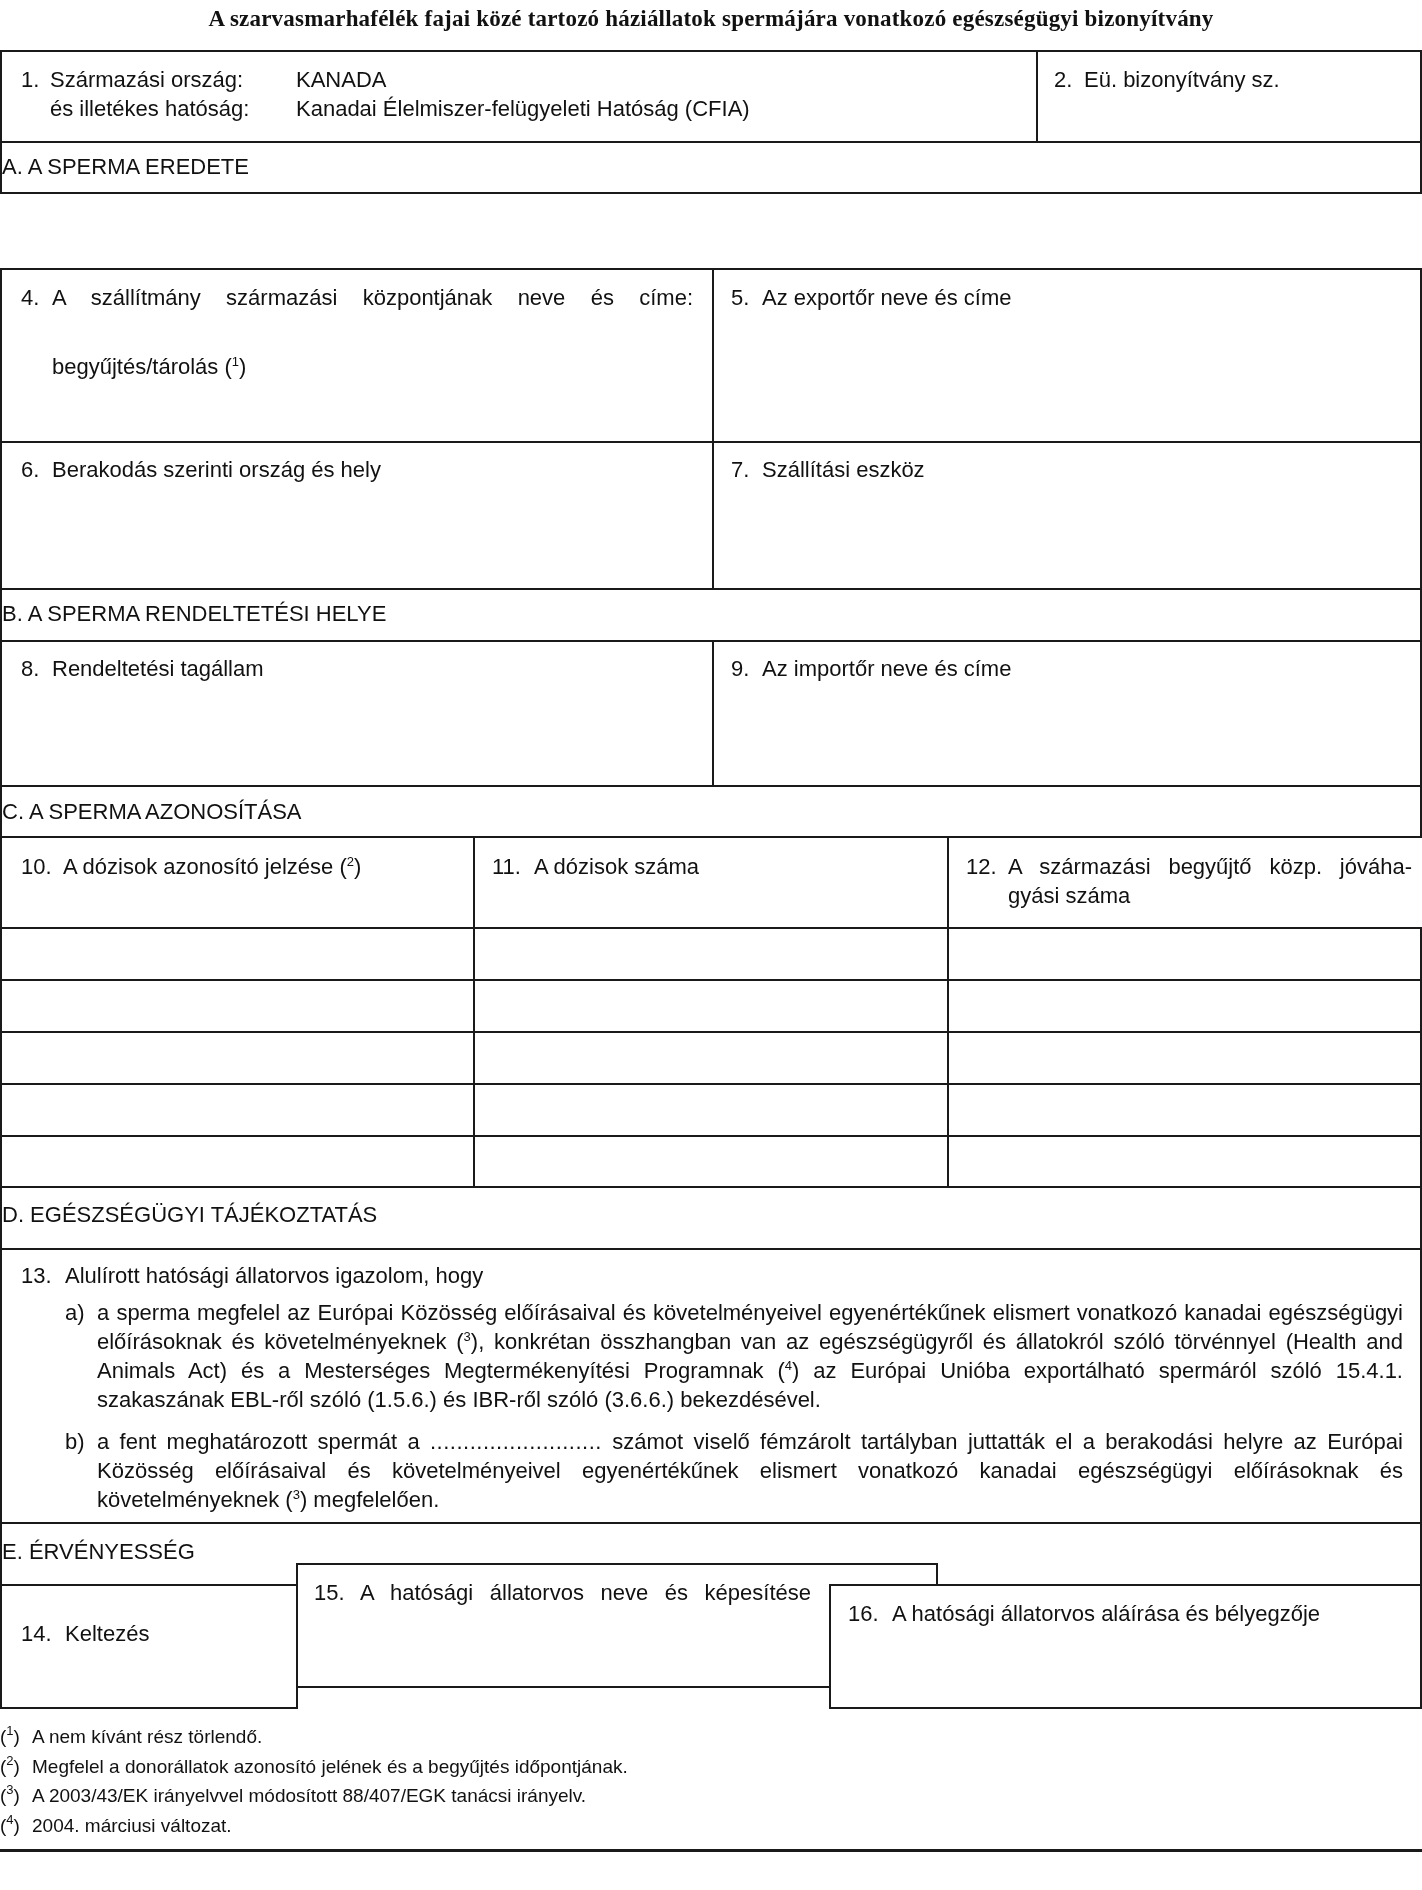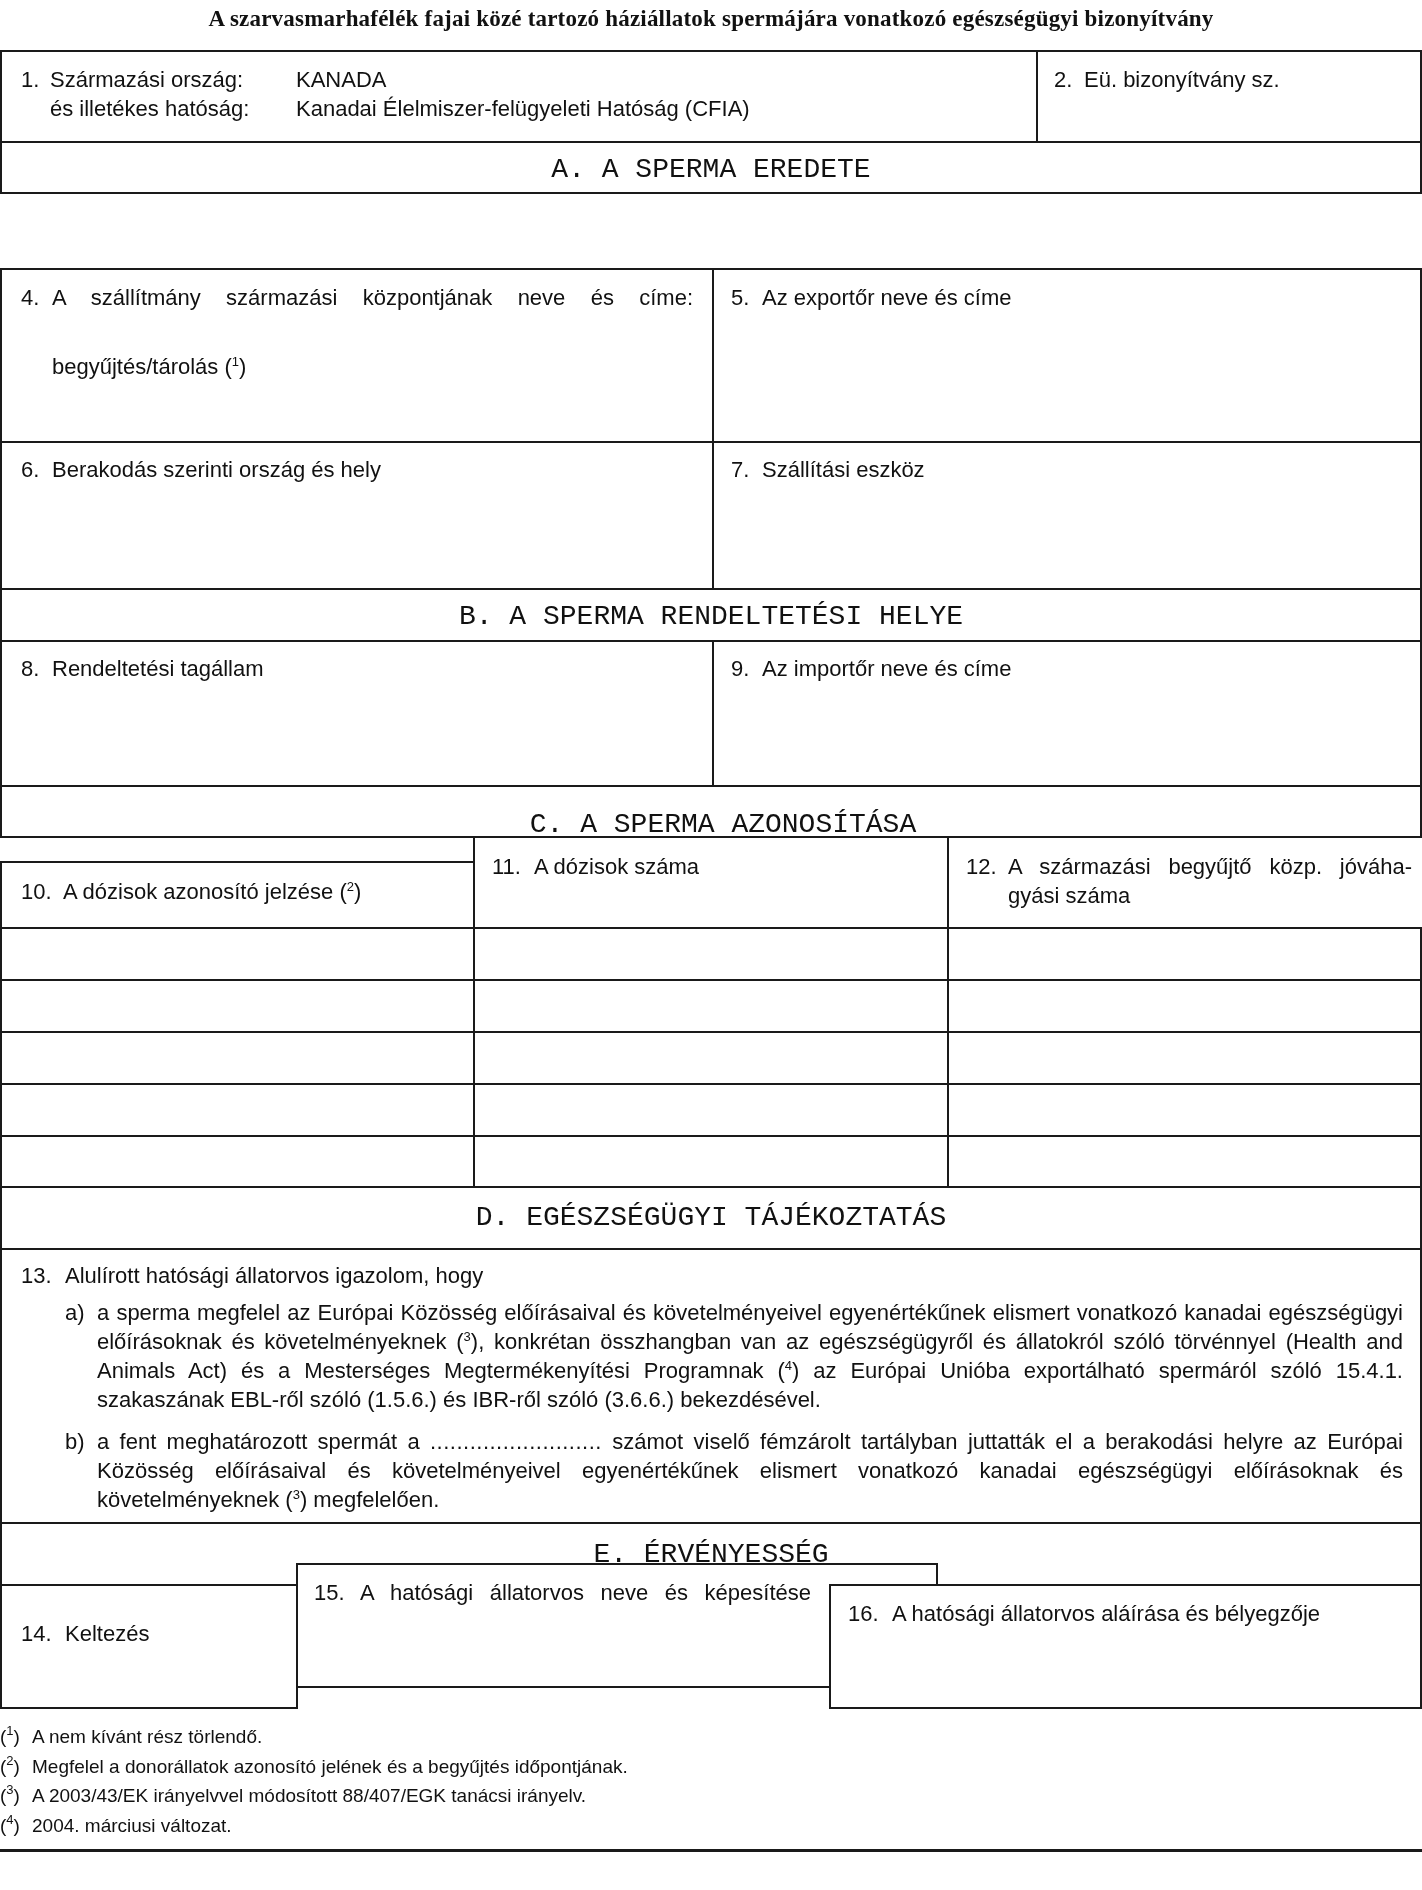--- a/index.html
+++ b/index.html
@@ -8,21 +8,21 @@
     .title {
       position: absolute; left: 0; top: 6px; width: 1422px; text-align: center;
       font-family: "Liberation Serif", serif; font-weight: bold; font-size: 23px; letter-spacing: 0.2px;
     }
     .form { position: absolute; left: 0; top: 0; width: 1422px; height: 1890px; }
     .box {
       position: absolute; border: 2px solid #1a1a1a; background: #fff;
     }
     .cell-text { position: absolute; line-height: 29px; font-size: 22px; }
     .sec-head {
-      position: absolute; left: 0; width: 100%; text-align: center; font-size: 28px; font-family: Liberation Mono, monospace;
+      position: absolute; left: 0; width: 100%; font-size: 22px;
     }
     .num { display: inline-block; }
     sup { font-size: 13px; vertical-align: 8px; line-height: 0; }
     .justify { text-align: justify; text-align-last: left; }
     .justify-full { text-align: justify; text-align-last: justify; }
     .para { position: absolute; font-size: 22px; line-height: 29px; }
     .para .marker { position: absolute; left: 0; top: 0; }
     .para .body { margin-left: 32px; }
     .footnotes { position: absolute; left: 0; top: 1722px; width: 1422px; }
     .fn { font-size: 19px; line-height: 29.5px; white-space: nowrap; }
@@ -91,24 +91,24 @@
       <span class="num" style="width:31px;">8.</span><span>Rendeltetési tagállam</span>
     </div>
   </div>
   <div class="box" style="left:712px; top:640px; width:710px; height:147px;">
     <div class="cell-text" style="left:17px; top:12px;">
       <span class="num" style="width:31px;">9.</span><span>Az importőr neve és címe</span>
     </div>
   </div>
 
   <div class="box" style="left:0; top:785px; width:1422px; height:53px;">
-    <div class="sec-head" style="top:22px;padding-left:24px;">C. A SPERMA AZONOSÍTÁSA</div>
+    <div class="sec-head" style="top:12px;">C. A SPERMA AZONOSÍTÁSA</div>
   </div>
 
-  <div class="box" style="left:0; top:836px; width:475px; height:93px;margin-top:25px;">
+  <div class="box" style="left:0; top:836px; width:475px; height:93px;">
     <div class="cell-text" style="left:19px; top:14px; white-space:nowrap;">
       <span class="num" style="width:42px;">10.</span><span>A dózisok azonosító jelzése (</span><sup>2</sup><span>)</span>
     </div>
   </div>
   <div class="box" style="left:473px; top:836px; width:476px; height:113px;">
     <div class="cell-text" style="left:17px; top:14px;">
       <span class="num" style="width:42px;">11.</span><span>A dózisok száma</span>
     </div>
   </div>
   <div class="box" style="left:947px; top:836px; width:545px; height:93px;text-decoration:underline;">

